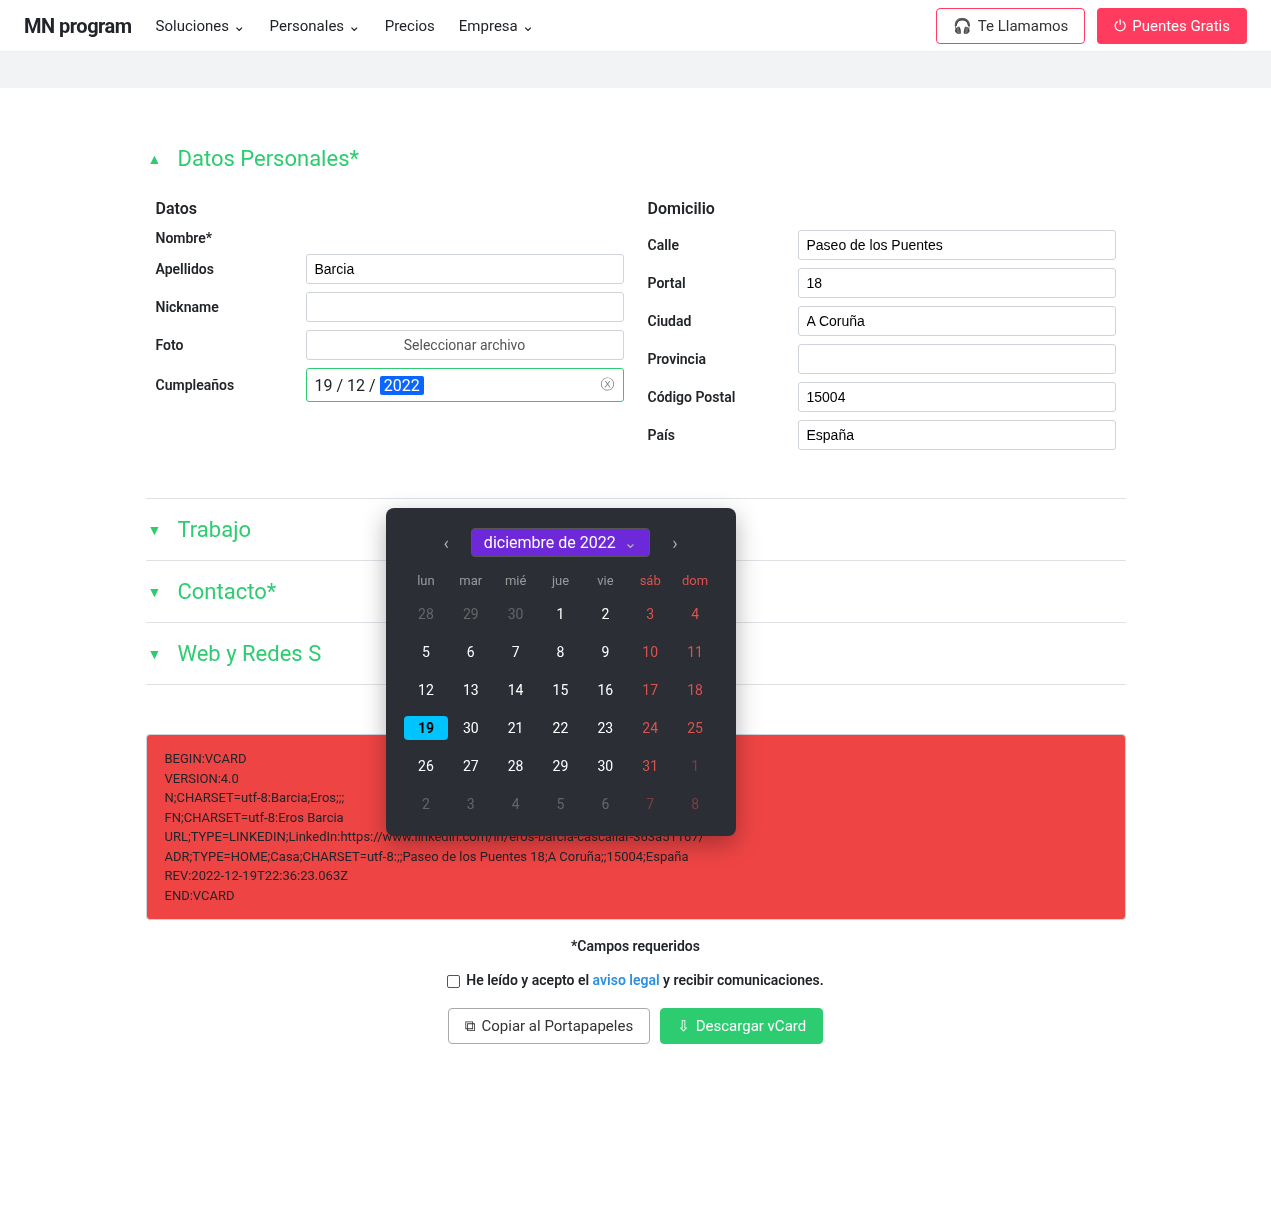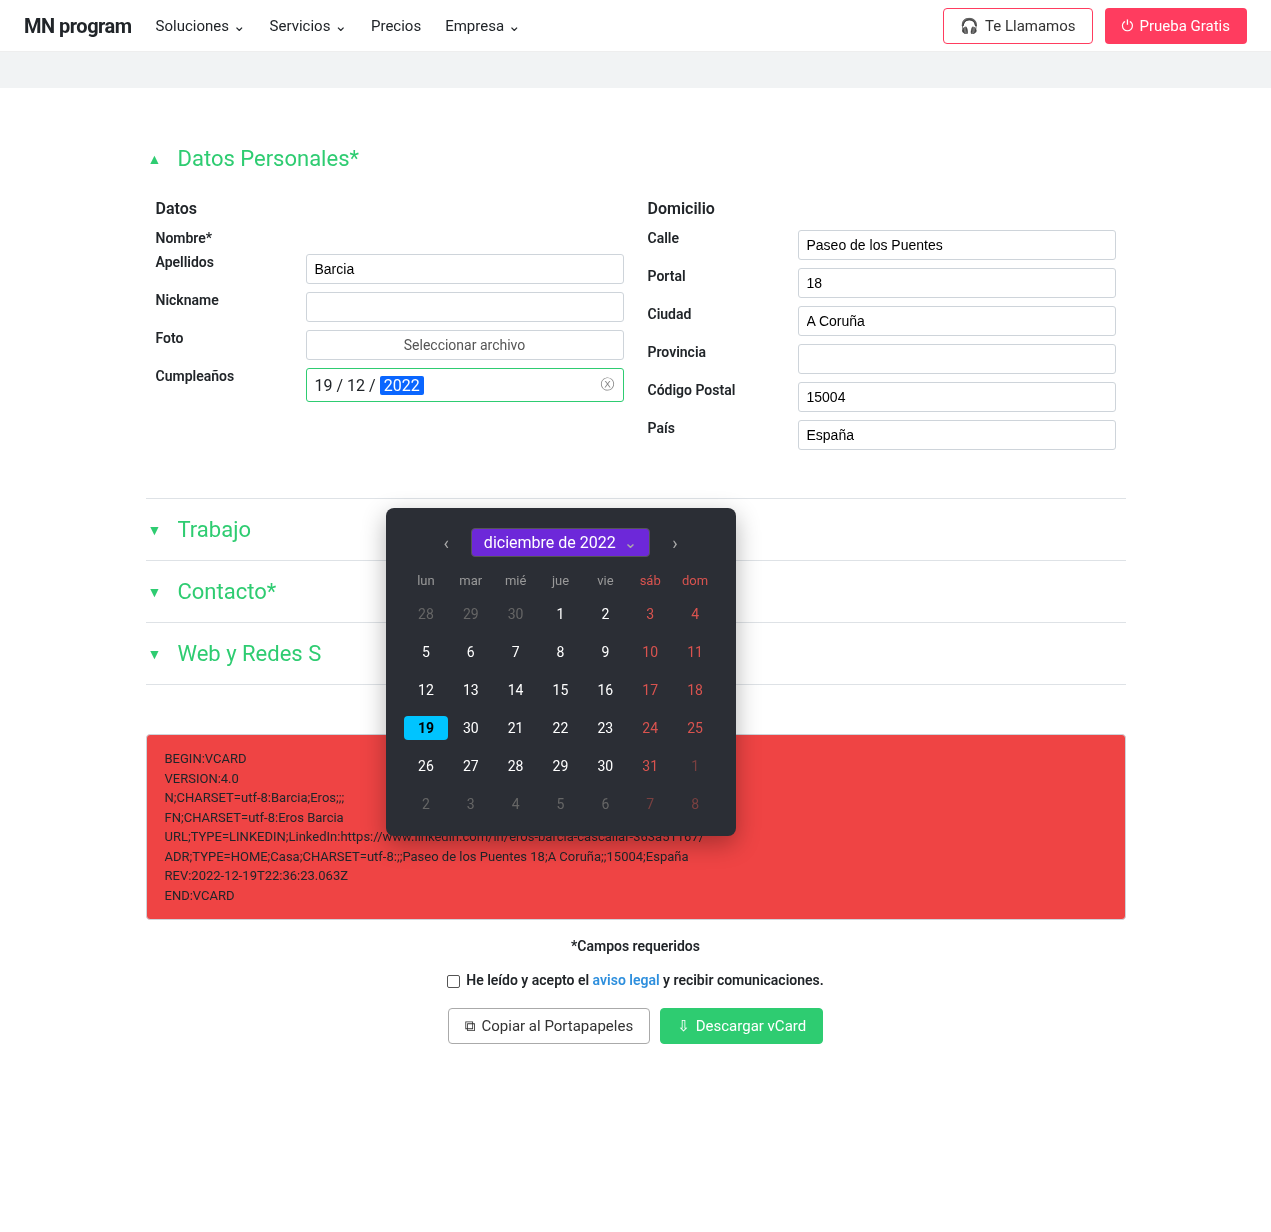--- a/index.html
+++ b/index.html
@@ -17,21 +17,21 @@
   .graybar { height: 36px; background: #f1f3f4; }
   .container { max-width: 980px; margin: 0 auto; padding: 40px 0 60px; }
   .acc-header { display: flex; align-items: center; gap: 14px; padding: 18px 0; cursor: pointer; border-top: 1px solid #dee2e6; }
   .acc-header:first-child { border-top: none; }
   .acc-title { color: #2ecc71; font-size: 22px; font-weight: 400; }
   .chev { color: #2ecc71; width: 18px; text-align: center; font-size: 14px; }
   .acc-body { padding: 10px 10px 40px 10px; position: relative; }
   .cols { display: flex; gap: 24px; }
   .col { flex: 1; }
   .subhead { font-weight: 600; font-size: 16px; margin-bottom: 12px; }
-  .field { display: flex; margin-bottom: 8px; }
+  .field { display: flex; align-items: center; margin-bottom: 8px; }
   .label { width: 150px; font-weight: 600; font-size: 14px; }
   .control { flex: 1; }
   input[type=text], .file-btn { width: 100%; height: 30px; padding: 4px 8px; border: 1px solid #ced4da; border-radius: 3px; font-size: 14px; background:#fff; }
   .file-btn { display:flex; align-items:center; justify-content:center; cursor:pointer; color:#555; }
   .date-wrap { position: relative; width:100%; height:34px; border:1px solid #2ecc71; border-radius:3px; display:flex; align-items:center; padding:0 8px; font-size:16px; }
   .date-wrap .sep { margin:0 4px; }
   .date-wrap .yr { background:#0a66ff; color:#fff; padding:0 4px; border-radius:2px; }
   .date-clear { margin-left:auto; color:#888; cursor:pointer; font-size:14px; }
   .datepicker { position:absolute; top:420px; left:240px; width:350px; background:#2b2e35; border-radius:8px; box-shadow:0 8px 24px rgba(0,0,0,0.3); padding:20px 18px; z-index:10; color:#fff; }
   .dp-head { display:flex; align-items:center; justify-content:center; gap:14px; margin-bottom:16px; }
@@ -60,39 +60,39 @@
 <body>
 
 <div class="topbar">
   <div class="tb-left">
     <div class="logo">MN program</div>
     <div class="nav-item">
         <span>Soluciones</span>
         <span class="icon">⌄</span>
       </div>
     <div class="nav-item">
-        <span>Servicios</span>
+        <span>Personales</span>
         <span class="icon">⌄</span>
       </div>
     <div class="nav-item">
         <span>Precios</span>
       </div>
     <div class="nav-item">
         <span>Empresa</span>
         <span class="icon">⌄</span>
       </div>
   </div>
   <div class="tb-right">
     <div class="btn btn-outline">
         <span class="icon">🎧</span>
         <span>Te Llamamos</span>
       </div>
     <div class="btn btn-danger">
         <span class="icon">⏻</span>
-        <span>Prueba Gratis</span>
+        <span>Puentes Gratis</span>
       </div>
   </div>
 </div>
 <div class="graybar"></div>
 
 <div class="container" style="position:relative;">
 
   <div class="acc-header" style="border-top:none;">
     <span class="chev">▲</span>
     <span class="acc-title">Datos Personales*</span>

